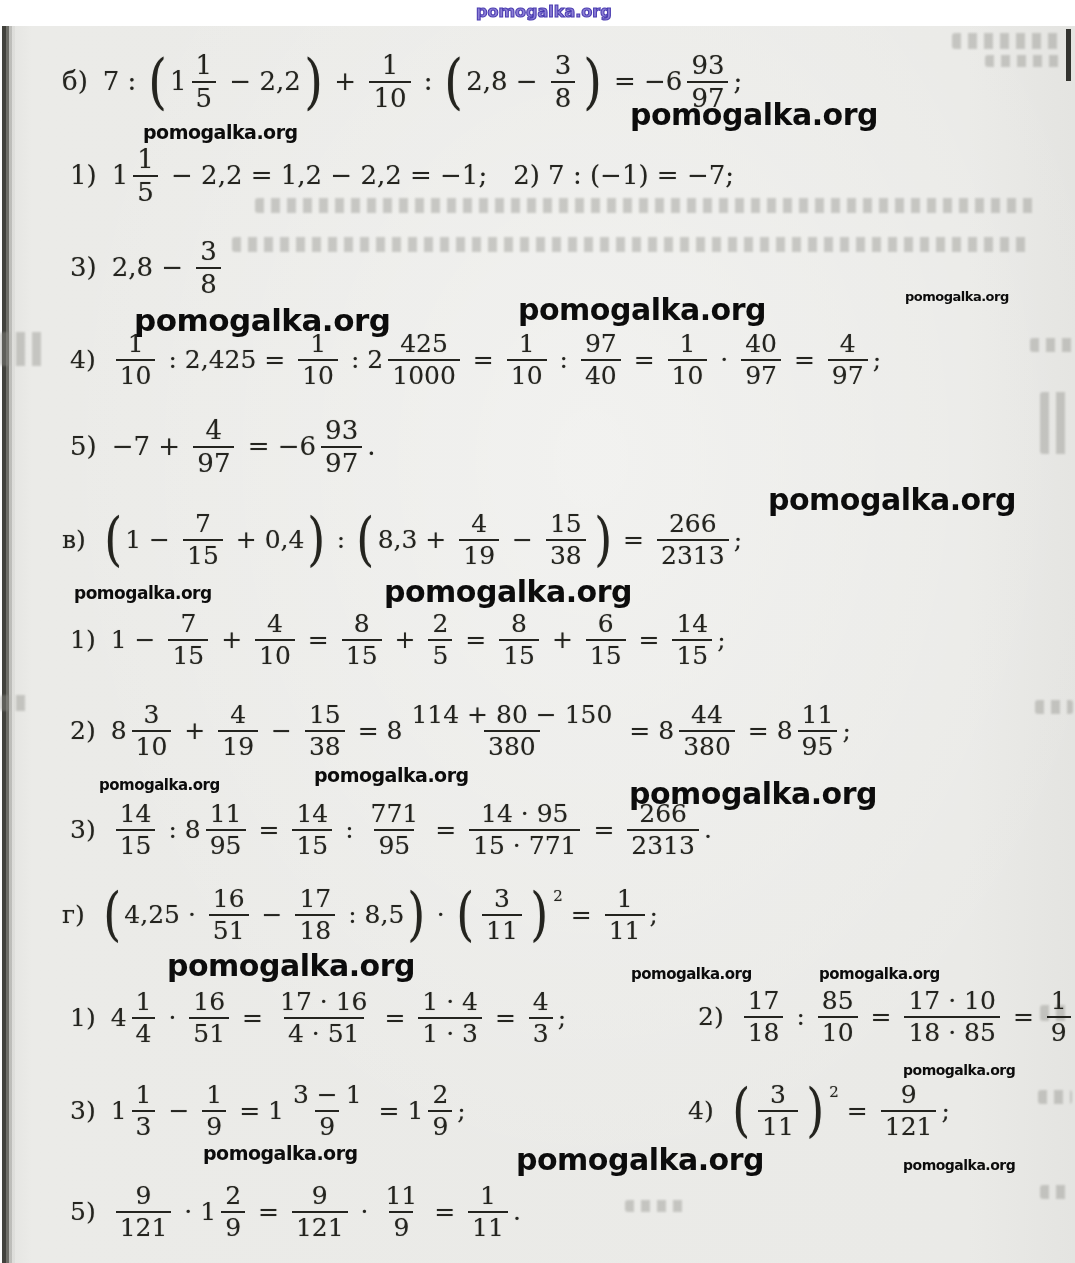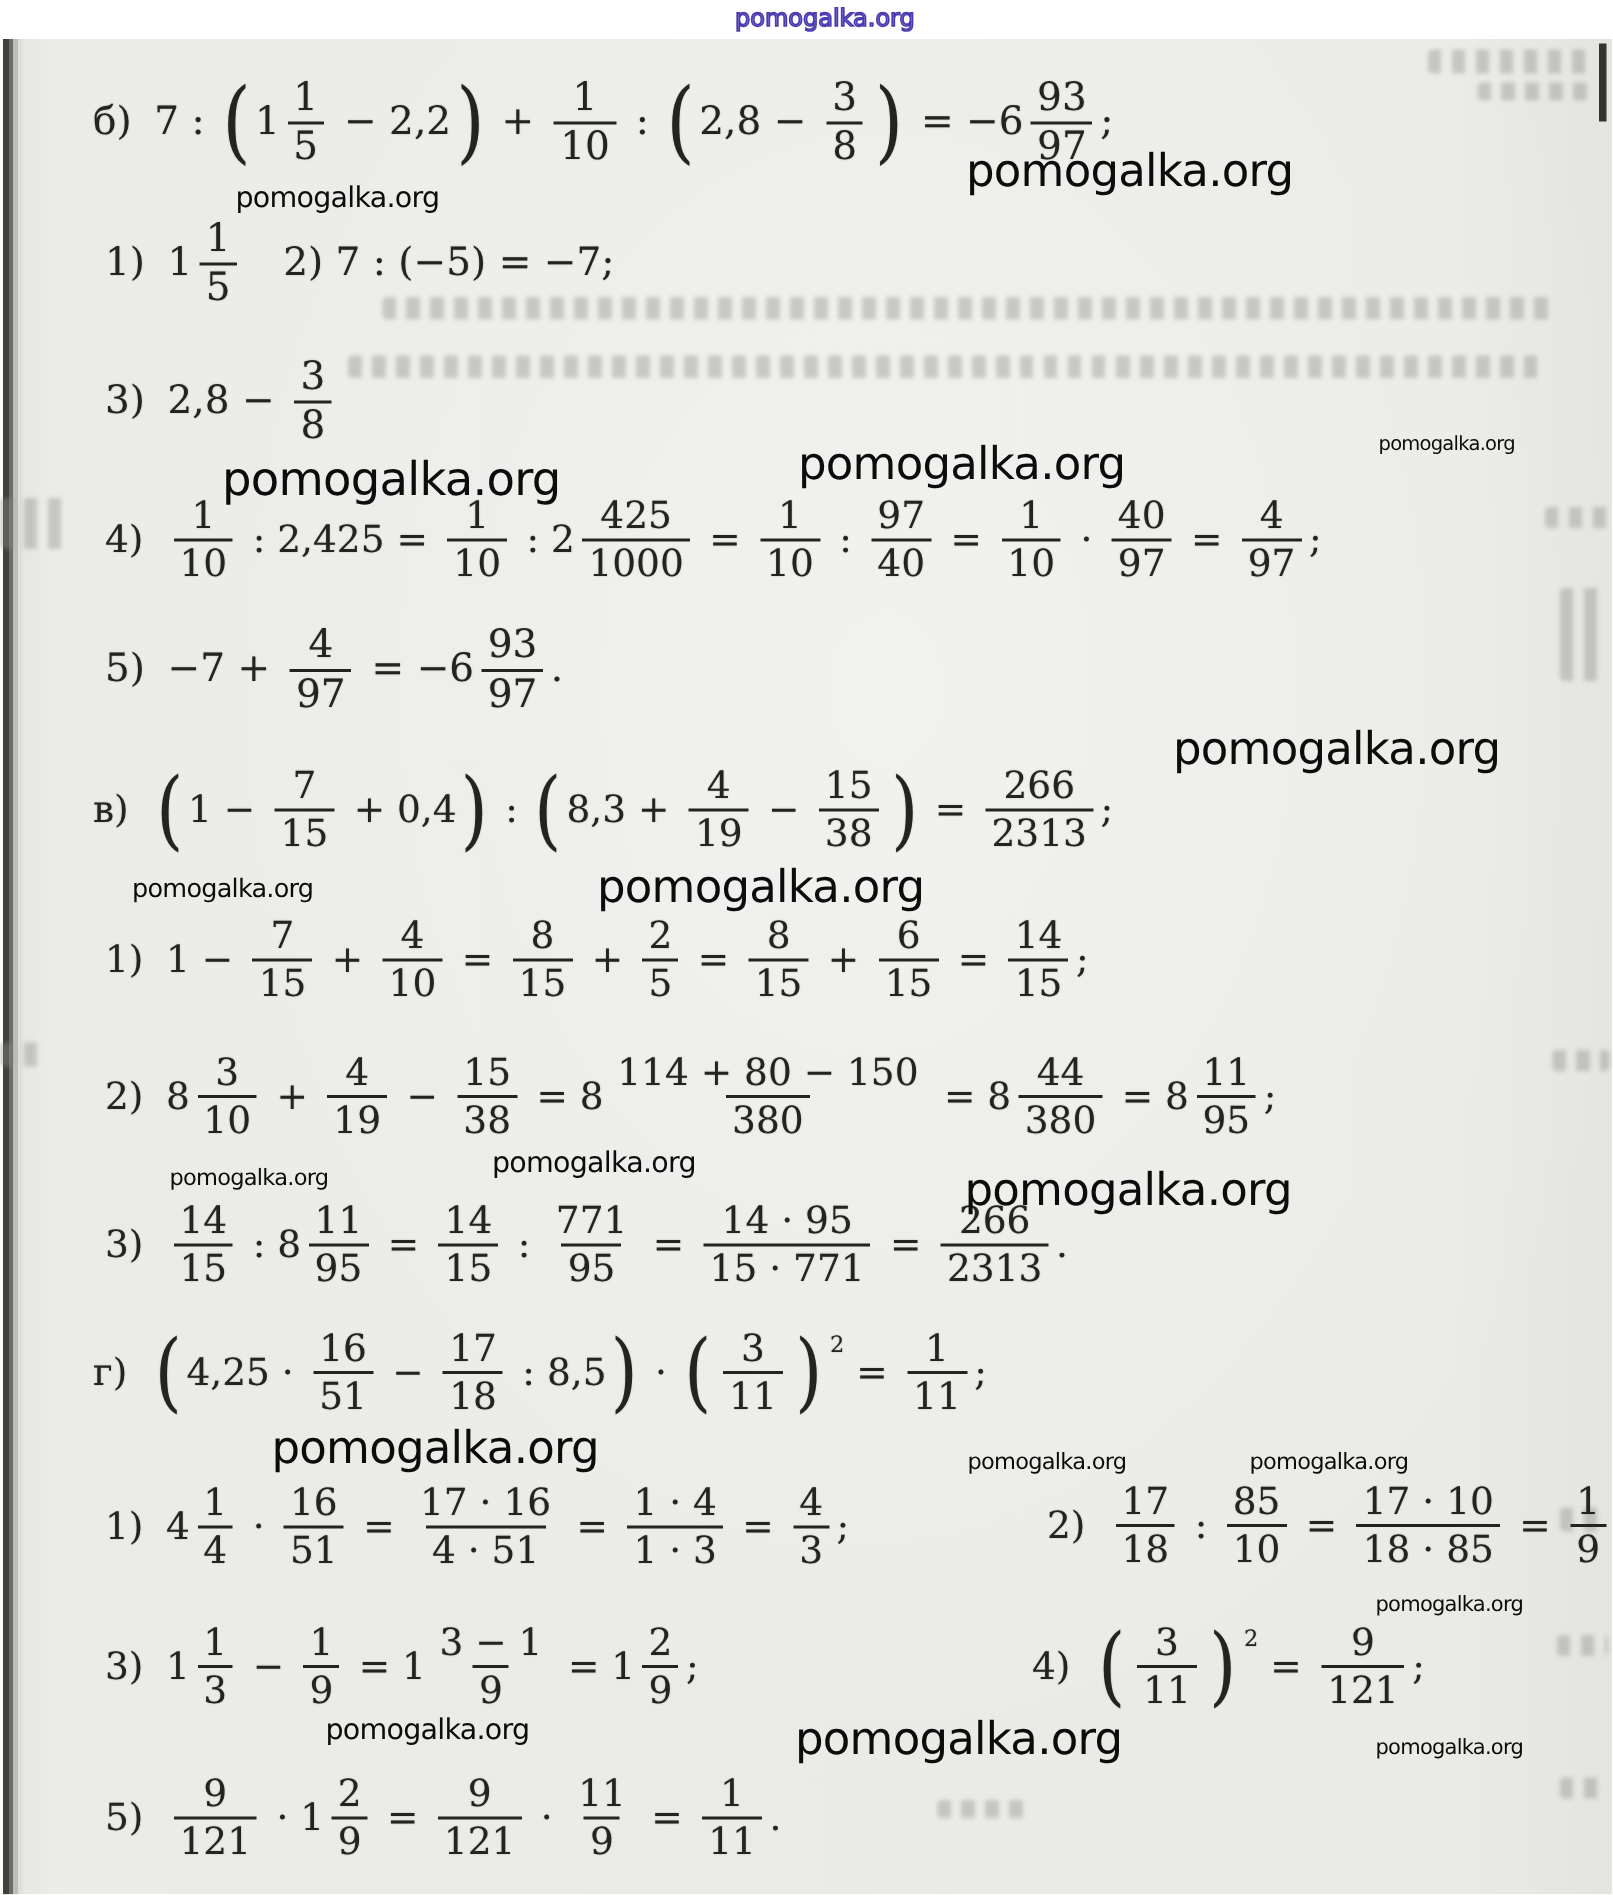--- a/index.html
+++ b/index.html
@@ -36,22 +36,22 @@
     text-align:center; margin:0 5px; line-height:1.12;
   }
   .frac .num{padding:0 4px 1px;}
   .frac .den{border-top:2px solid currentColor; padding:1px 4px 0;}
   .bigp{
     font-size:2.3em; font-weight:300; line-height:0.82;
     transform:scaleX(0.8); margin:0 1px;
   }
   .sup{font-size:0.6em; position:relative; top:-1.2em; margin-left:2px;}
   .wm{
-    position:absolute; font-family:"DejaVu Sans", sans-serif; font-weight:400;
-    color:#0c0c0c; white-space:nowrap; letter-spacing:-0.5px;margin-left:14px;
+    position:absolute; font-family:"DejaVu Sans", sans-serif; font-weight:700;
+    color:#0c0c0c; white-space:nowrap; letter-spacing:-0.5px;
   }
   .wm.outline{
     color:#8d7fd6; -webkit-text-stroke:1.1px #4a3cb0; letter-spacing:0;
   }
   .ghost{
     position:absolute; opacity:0.4; filter:blur(1.3px); border-radius:3px;
     background:repeating-linear-gradient(90deg, #8e8e88 0 9px, rgba(0,0,0,0) 9px 16px);
   }
 </style>
 </head>
@@ -68,21 +68,21 @@
     <div class="ghost" style="left: 0px; top: 332px; width: 46px; height: 34px;"></div>
     <div class="ghost" style="left: 1030px; top: 338px; width: 45px; height: 14px;"></div>
     <div class="ghost" style="left: 1040px; top: 392px; width: 32px; height: 62px;"></div>
     <div class="ghost" style="left: 0px; top: 695px; width: 28px; height: 16px;"></div>
     <div class="ghost" style="left: 1035px; top: 700px; width: 38px; height: 14px;"></div>
     <div class="ghost" style="left: 1040px; top: 1005px; width: 32px; height: 16px;"></div>
     <div class="ghost" style="left: 1038px; top: 1090px; width: 34px; height: 14px;"></div>
     <div class="ghost" style="left: 1040px; top: 1185px; width: 32px; height: 14px;"></div>
     <div class="ghost" style="left: 625px; top: 1200px; width: 62px; height: 12px;"></div>
     <div class="math-line" style="left: 62px; top: 40px; height: 84px; font-size: 26px;"><span class="lbl">б)</span><span>7 : </span><span class="bigp">(</span><span>1</span><span class="frac"><span class="num">1</span><span class="den">5</span></span><span> − 2,2</span><span class="bigp">)</span><span> + </span><span class="frac"><span class="num">1</span><span class="den">10</span></span><span> : </span><span class="bigp">(</span><span>2,8 − </span><span class="frac"><span class="num">3</span><span class="den">8</span></span><span class="bigp">)</span><span> = −6</span><span class="frac"><span class="num">93</span><span class="den">97</span></span><span>;</span></div>
-    <div class="math-line" style="left: 70px; top: 134px; height: 84px; font-size: 26px;"><span class="lbl">1)</span><span>1</span><span class="frac"><span class="num">1</span><span class="den">5</span></span><span style="display: inline-block; width: 26px;"></span><span>2) 7 : (−5) = −7;</span></div>
+    <div class="math-line" style="left: 70px; top: 134px; height: 84px; font-size: 26px;"><span class="lbl">1)</span><span>1</span><span class="frac"><span class="num">1</span><span class="den">5</span></span><span> − 2,2 = 1,2 − 2,2 = −1;</span><span style="display: inline-block; width: 26px;"></span><span>2) 7 : (−1) = −7;</span></div>
     <div class="math-line" style="left: 70px; top: 226px; height: 84px; font-size: 26px;"><span class="lbl">3)</span><span>2,8 − </span><span class="frac"><span class="num">3</span><span class="den">8</span></span></div>
     <div class="math-line" style="left: 70px; top: 318px; height: 84px; font-size: 25px;"><span class="lbl">4)</span><span class="frac"><span class="num">1</span><span class="den">10</span></span><span> : 2,425 = </span><span class="frac"><span class="num">1</span><span class="den">10</span></span><span> : 2</span><span class="frac"><span class="num">425</span><span class="den">1000</span></span><span> = </span><span class="frac"><span class="num">1</span><span class="den">10</span></span><span> : </span><span class="frac"><span class="num">97</span><span class="den">40</span></span><span> = </span><span class="frac"><span class="num">1</span><span class="den">10</span></span><span> · </span><span class="frac"><span class="num">40</span><span class="den">97</span></span><span> = </span><span class="frac"><span class="num">4</span><span class="den">97</span></span><span>;</span></div>
     <div class="math-line" style="left: 70px; top: 405px; height: 84px; font-size: 26px;"><span class="lbl">5)</span><span>−7 + </span><span class="frac"><span class="num">4</span><span class="den">97</span></span><span> = −6</span><span class="frac"><span class="num">93</span><span class="den">97</span></span><span>.</span></div>
     <div class="math-line" style="left: 62px; top: 498px; height: 84px; font-size: 25px;"><span class="lbl">в)</span><span class="bigp">(</span><span>1 − </span><span class="frac"><span class="num">7</span><span class="den">15</span></span><span> + 0,4</span><span class="bigp">)</span><span> : </span><span class="bigp">(</span><span>8,3 + </span><span class="frac"><span class="num">4</span><span class="den">19</span></span><span> − </span><span class="frac"><span class="num">15</span><span class="den">38</span></span><span class="bigp">)</span><span> = </span><span class="frac"><span class="num">266</span><span class="den">2313</span></span><span>;</span></div>
     <div class="math-line" style="left: 70px; top: 598px; height: 84px; font-size: 25px;"><span class="lbl">1)</span><span>1 − </span><span class="frac"><span class="num">7</span><span class="den">15</span></span><span> + </span><span class="frac"><span class="num">4</span><span class="den">10</span></span><span> = </span><span class="frac"><span class="num">8</span><span class="den">15</span></span><span> + </span><span class="frac"><span class="num">2</span><span class="den">5</span></span><span> = </span><span class="frac"><span class="num">8</span><span class="den">15</span></span><span> + </span><span class="frac"><span class="num">6</span><span class="den">15</span></span><span> = </span><span class="frac"><span class="num">14</span><span class="den">15</span></span><span>;</span></div>
     <div class="math-line" style="left: 70px; top: 689px; height: 84px; font-size: 25px;"><span class="lbl">2)</span><span>8</span><span class="frac"><span class="num">3</span><span class="den">10</span></span><span> + </span><span class="frac"><span class="num">4</span><span class="den">19</span></span><span> − </span><span class="frac"><span class="num">15</span><span class="den">38</span></span><span> = 8</span><span class="frac"><span class="num">114 + 80 − 150</span><span class="den">380</span></span><span> = 8</span><span class="frac"><span class="num">44</span><span class="den">380</span></span><span> = 8</span><span class="frac"><span class="num">11</span><span class="den">95</span></span><span>;</span></div>
     <div class="math-line" style="left: 70px; top: 788px; height: 84px; font-size: 25px;"><span class="lbl">3)</span><span class="frac"><span class="num">14</span><span class="den">15</span></span><span> : 8</span><span class="frac"><span class="num">11</span><span class="den">95</span></span><span> = </span><span class="frac"><span class="num">14</span><span class="den">15</span></span><span> : </span><span class="frac"><span class="num">771</span><span class="den">95</span></span><span> = </span><span class="frac"><span class="num">14 · 95</span><span class="den">15 · 771</span></span><span> = </span><span class="frac"><span class="num">266</span><span class="den">2313</span></span><span>.</span></div>
     <div class="math-line" style="left: 62px; top: 873px; height: 84px; font-size: 25px;"><span class="lbl">г)</span><span class="bigp">(</span><span>4,25 · </span><span class="frac"><span class="num">16</span><span class="den">51</span></span><span> − </span><span class="frac"><span class="num">17</span><span class="den">18</span></span><span> : 8,5</span><span class="bigp">)</span><span> · </span><span class="bigp">(</span><span class="frac"><span class="num">3</span><span class="den">11</span></span><span class="bigp">)</span><span class="sup">2</span><span> = </span><span class="frac"><span class="num">1</span><span class="den">11</span></span><span>;</span></div>
     <div class="math-line" style="left: 70px; top: 976px; height: 84px; font-size: 25px;"><span class="lbl">1)</span><span>4</span><span class="frac"><span class="num">1</span><span class="den">4</span></span><span> · </span><span class="frac"><span class="num">16</span><span class="den">51</span></span><span> = </span><span class="frac"><span class="num">17 · 16</span><span class="den">4 · 51</span></span><span> = </span><span class="frac"><span class="num">1 · 4</span><span class="den">1 · 3</span></span><span> = </span><span class="frac"><span class="num">4</span><span class="den">3</span></span><span>;</span></div>
     <div class="math-line" style="left: 698px; top: 975px; height: 84px; font-size: 25px;"><span class="lbl">2)</span><span class="frac"><span class="num">17</span><span class="den">18</span></span><span> : </span><span class="frac"><span class="num">85</span><span class="den">10</span></span><span> = </span><span class="frac"><span class="num">17 · 10</span><span class="den">18 · 85</span></span><span> = </span><span class="frac"><span class="num">1</span><span class="den">9</span></span></div>

